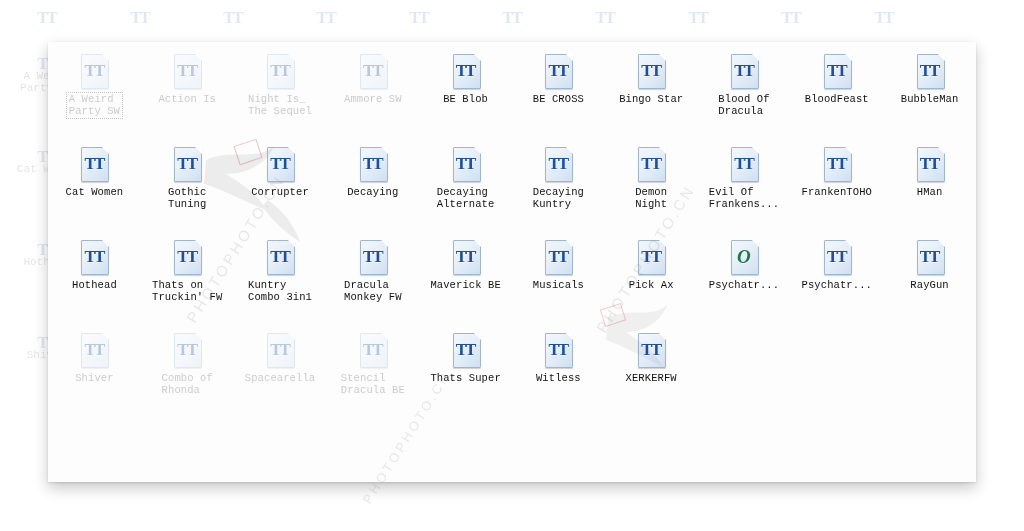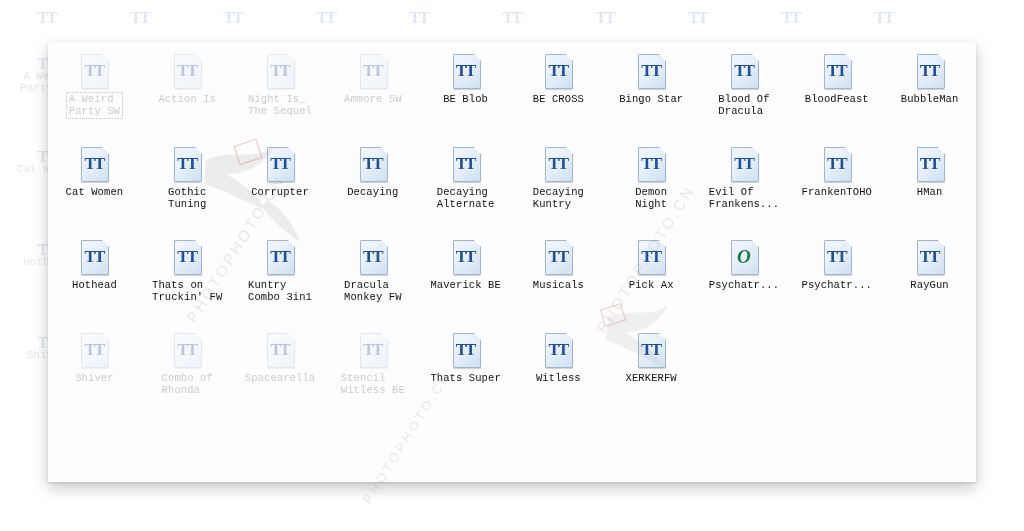--- a/index.html
+++ b/index.html
@@ -675,21 +675,21 @@
           <div class="glyph">TT</div>
         </div>
         <div class="label">Spacearella</div>
       </div>
       <div class="item faded">
         <div class="icon-wrap">
           <div class="paper"></div>
           <div class="glyph">TT</div>
         </div>
         <div class="label">Stencil
-Witless BE</div>
+Dracula BE</div>
       </div>
       <div class="item">
         <div class="icon-wrap">
           <div class="paper"></div>
           <div class="glyph">TT</div>
         </div>
         <div class="label">Thats Super</div>
       </div>
       <div class="item">
         <div class="icon-wrap">

